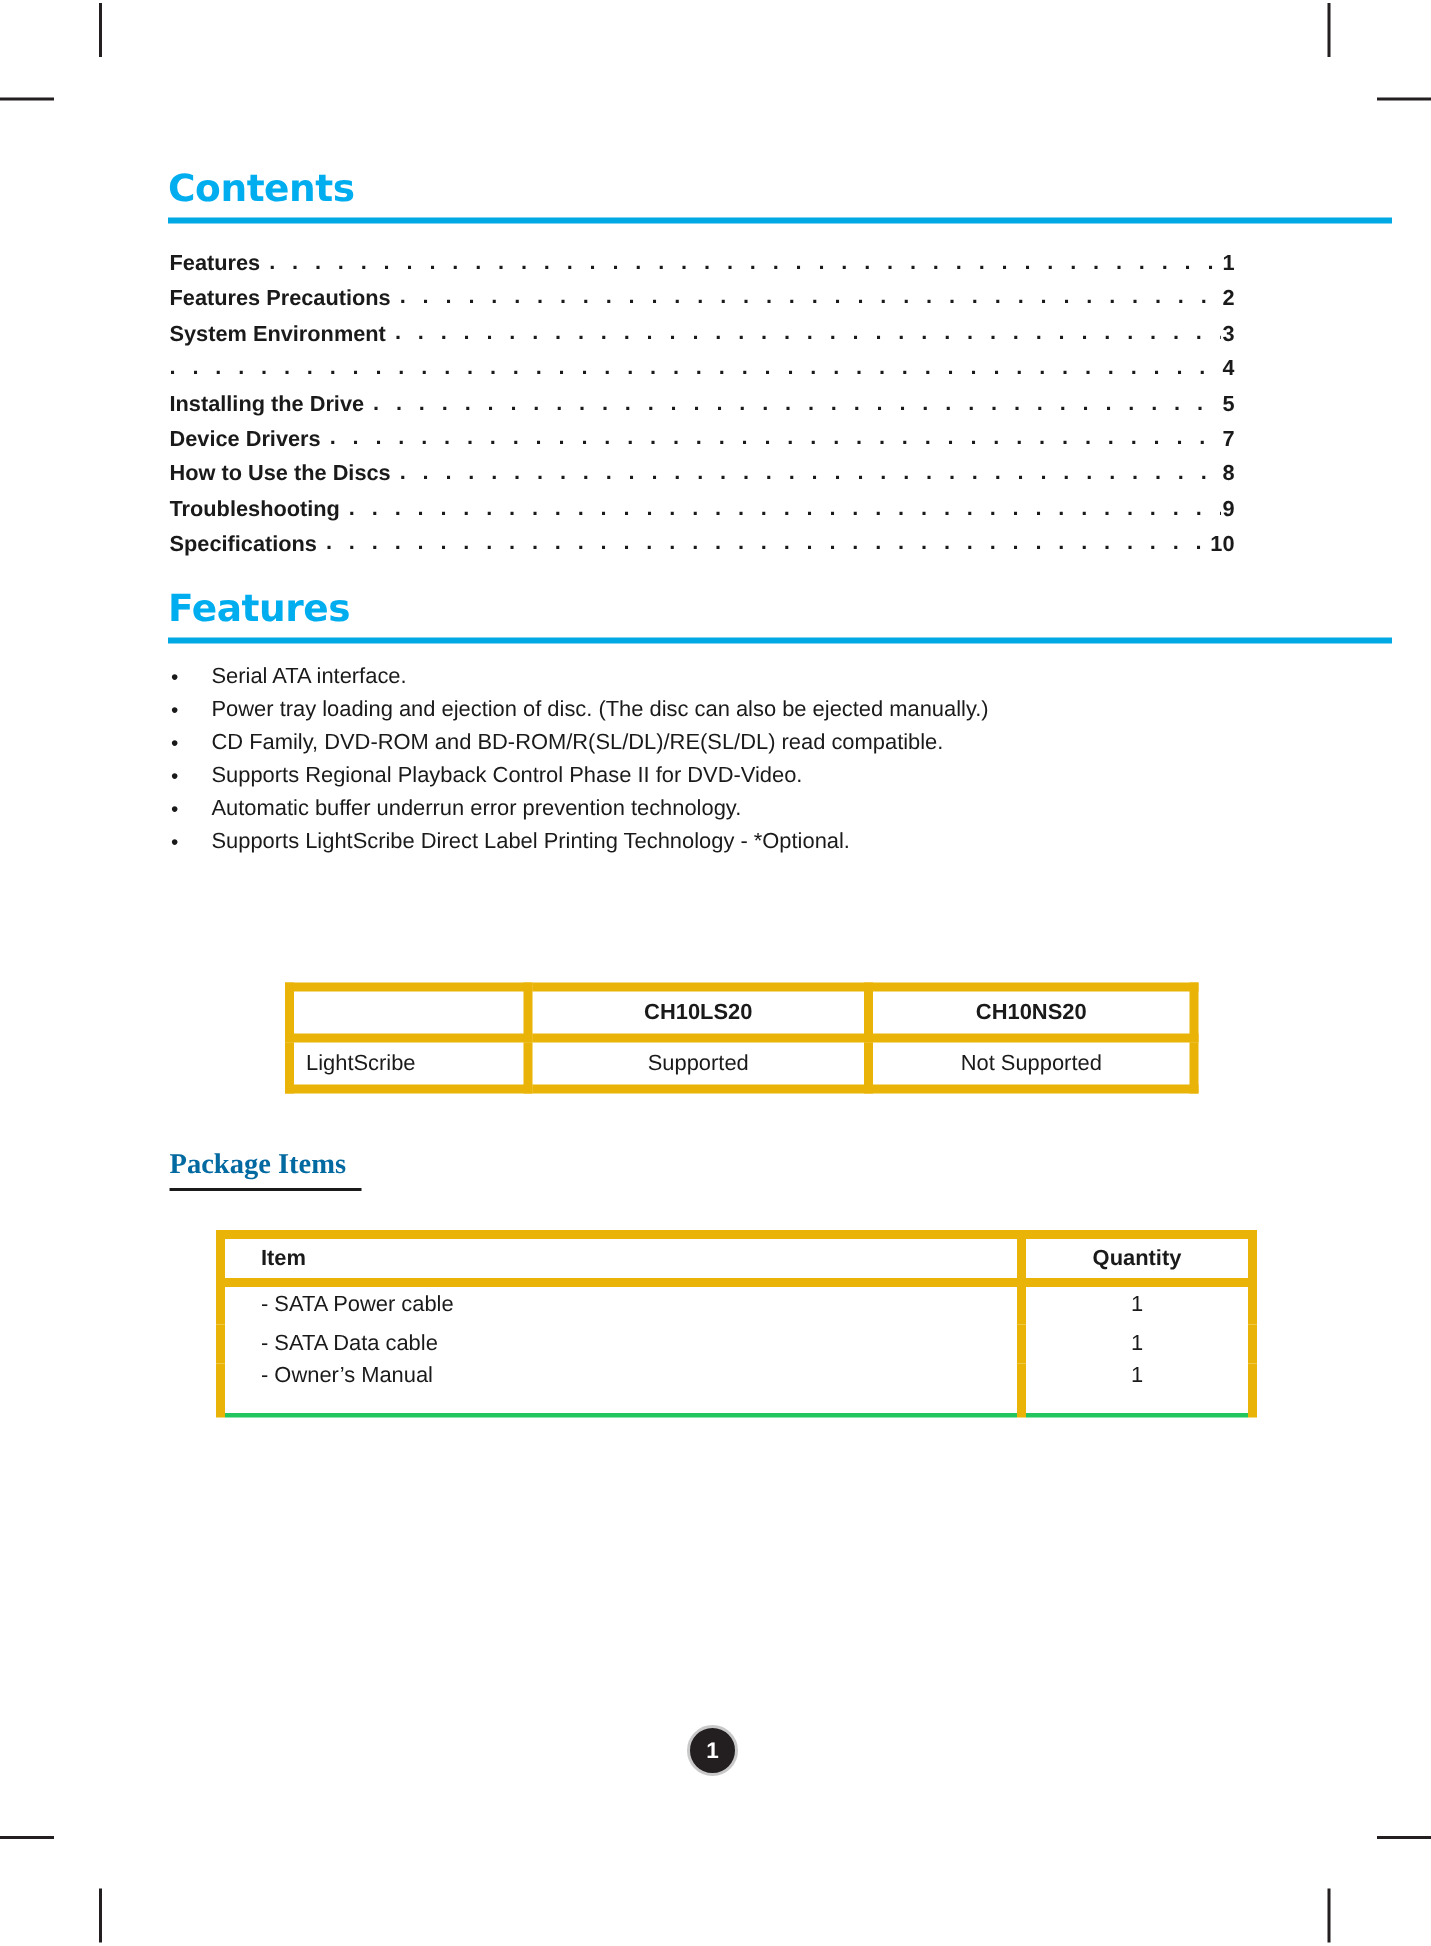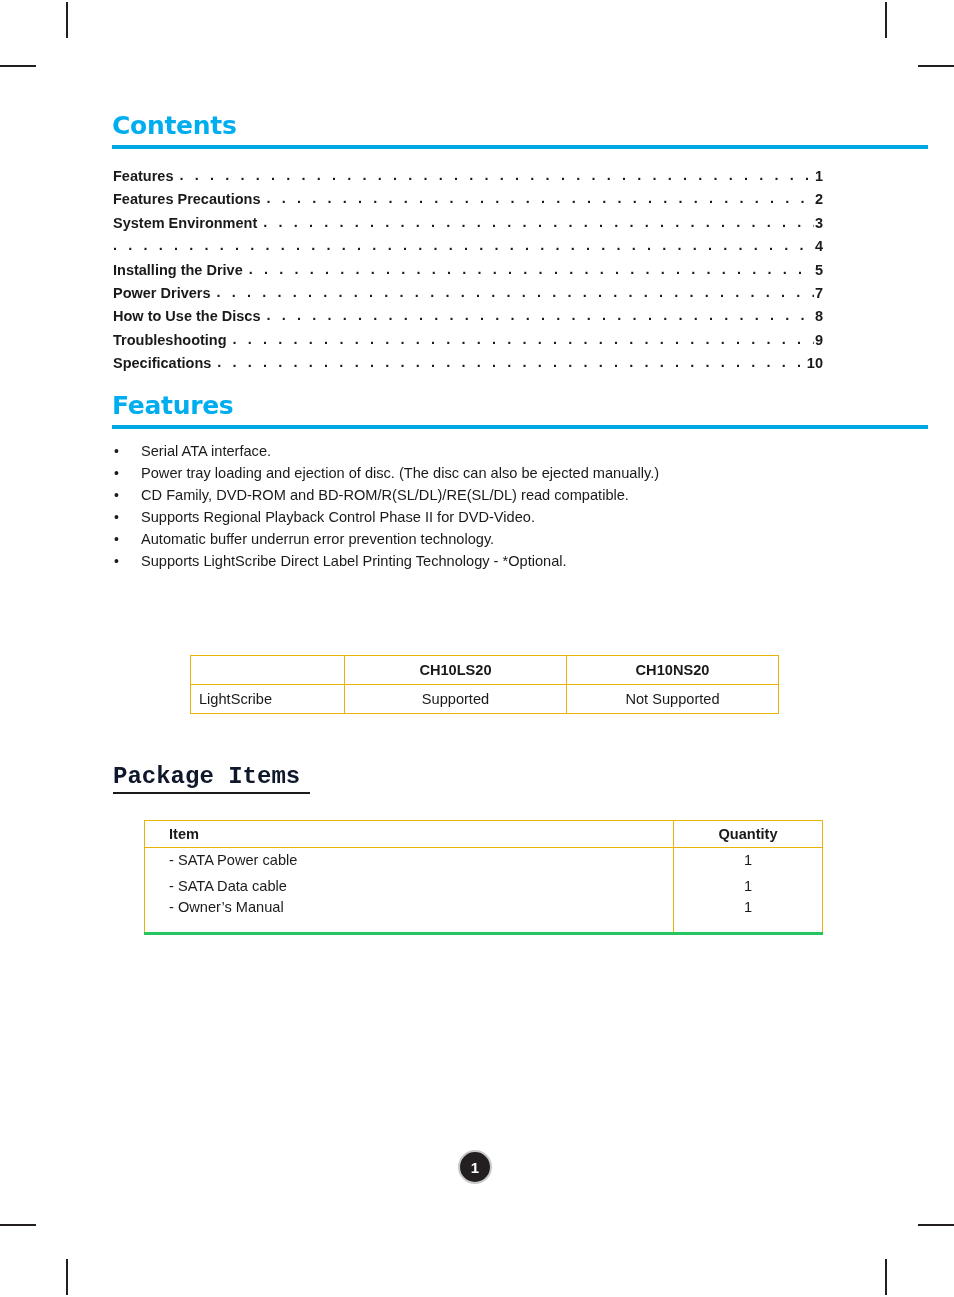--- a/index.html
+++ b/index.html
@@ -137,21 +137,21 @@
 
   
   table.doc-table {
     position: absolute;
     border-collapse: collapse;
     font-size: 14.6px;
     color: #1a1a1a;
     background: #ffffff;
   }
   table.doc-table td, table.doc-table th {
-    border: 1px solid #eab308;
+    border: 6px solid #eab308;
     padding: 0;
     font-weight: normal;
   }
 
   
   #lightscribe-table { left: 190px; top: 655px; }
   #lightscribe-table th, #lightscribe-table td { height: 28px; }
   #lightscribe-table .c1 { width: 145px; text-align: left;   padding-left: 8px; }
   #lightscribe-table .c2 { width: 221px; text-align: center; }
   #lightscribe-table .c3 { width: 211px; text-align: center; }
@@ -180,25 +180,25 @@
   #package-table tbody tr:first-child td { border-top: 1px solid #000; }
   #package-table tbody tr:last-child td { border-bottom: 3px solid #22c55e; }
   #package-table tbody tr:last-child .pi-item,
   #package-table tbody tr:last-child .pi-qty { height: 33px; vertical-align: top; }
 
   
   #package-head {
     position: absolute;
     left: 113px;
     top: 765px;
-    font-family: Liberation Mono, monospace;
-    font-weight: bold;
-    font-size: 24px;
+    font-family: Liberation Serif, serif;
+    font-weight: bold;
+    font-size: 19px;
     line-height: 24px;
-    color: #0f172a;
+    color: #0369a1;
     padding-bottom: 3px;
     border-bottom: 2.5px solid #1a1a1a;
     display: inline-block;
     padding-right: 10px;
     white-space: nowrap;
   }
 
   
   #page-badge {
     position: absolute;
@@ -255,21 +255,21 @@
       <div class="toc-row">
         <span class="toc-dots">. . . . . . . . . . . . . . . . . . . . . . . . . . . . . . . . . . . . . . . . . . . . . . . . . . . . . . . . . . . . . . . . . . . . . . . . . . . . . . . .</span>
         <span class="toc-page">4</span>
       </div>
       <div class="toc-row">
         <span class="toc-label">Installing the Drive</span>
         <span class="toc-dots">. . . . . . . . . . . . . . . . . . . . . . . . . . . . . . . . . . . . . . . . . . . . . . . . . . . . . . . . . . . . . . . . . . . . . . . . . . . . . . . .</span>
         <span class="toc-page">5</span>
       </div>
       <div class="toc-row">
-        <span class="toc-label">Power Drivers</span>
+        <span class="toc-label">Device Drivers</span>
         <span class="toc-dots">. . . . . . . . . . . . . . . . . . . . . . . . . . . . . . . . . . . . . . . . . . . . . . . . . . . . . . . . . . . . . . . . . . . . . . . . . . . . . . . .</span>
         <span class="toc-page">7</span>
       </div>
       <div class="toc-row">
         <span class="toc-label">How to Use the Discs</span>
         <span class="toc-dots">. . . . . . . . . . . . . . . . . . . . . . . . . . . . . . . . . . . . . . . . . . . . . . . . . . . . . . . . . . . . . . . . . . . . . . . . . . . . . . . .</span>
         <span class="toc-page">8</span>
       </div>
       <div class="toc-row">
         <span class="toc-label">Troubleshooting</span>

